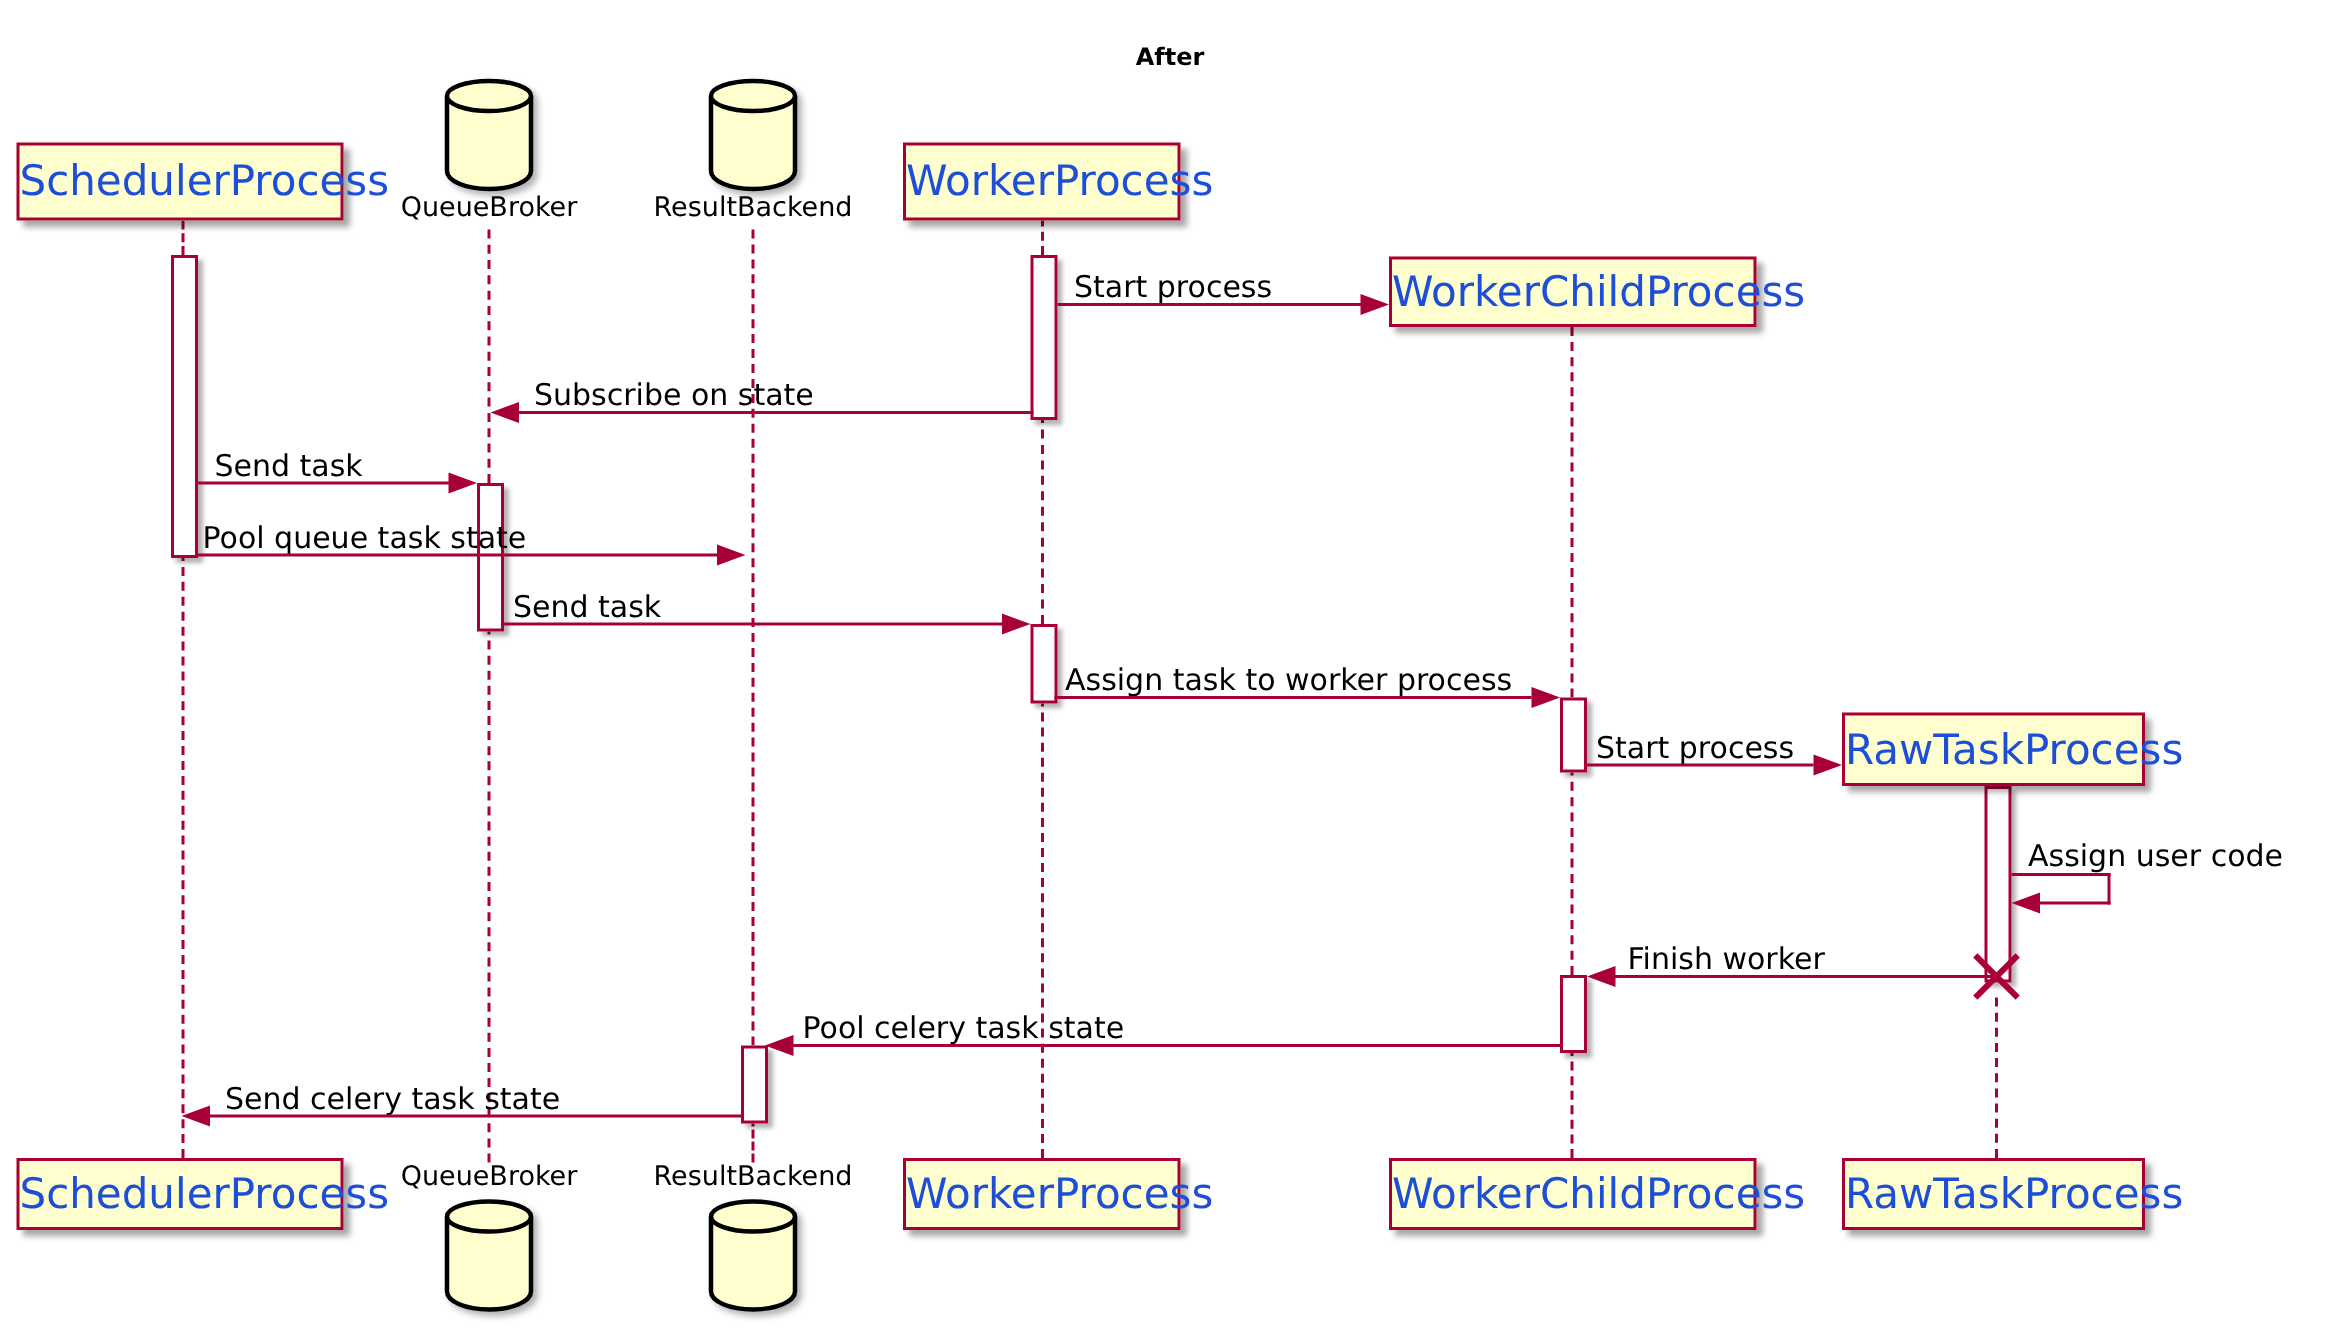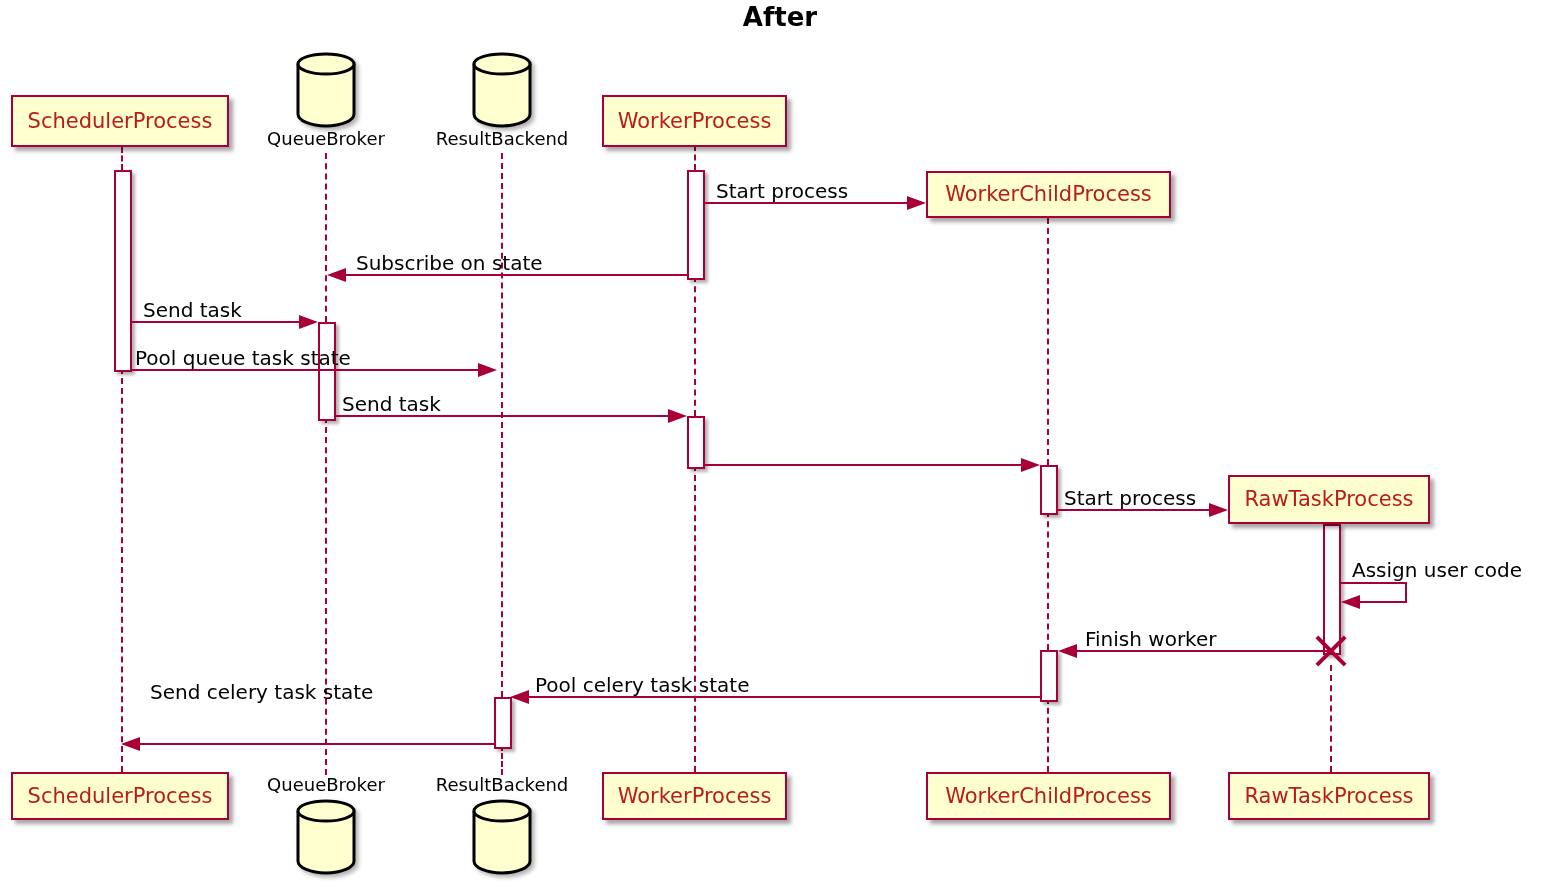--- a/index.html
+++ b/index.html
@@ -1,26 +1,26 @@
 <!DOCTYPE html>
 <html><head>
 <meta charset="utf-8">
 <style>
   html,body { margin:0; padding:0; background:#ffffff; }
   #diagram {
     position:relative; width:1551px; height:889px; background:#ffffff;
     font-family:"DejaVu Sans","Liberation Sans",sans-serif; color:#000;
     overflow:hidden;
   }
-  .title { position:absolute; left:690px; top:2px; width:180px; text-align:center;
-           font-size:26px; font-weight:bold; color:#000; }
+  .title { position:absolute; left:690px; top:28px; width:180px; text-align:center;
+           font-size:16px; font-weight:bold; color:#000; }
   
   .pbox { position:absolute; background:#FEFECE; border:2px solid #A80036;
           box-shadow:4px 4px 4px rgba(0,0,0,0.35);
-          text-align:center; font-size:21px; color:#b91c1c; }
+          text-align:left; font-size:28px; color:#1d4ed8; }
   
   .db-label { position:absolute; width:180px; text-align:center; font-size:18px; color:#000; }
   
   .lifeline { position:absolute; width:0; border-left:2px dashed #A80036; }
   
   .act { position:absolute; width:14px; background:#ffffff; border:2px solid #A80036;
          box-shadow:3px 3px 3px rgba(0,0,0,0.3); }
   
   .msg-line { position:absolute; height:2px; background:#A80036; }
   .vert-line { position:absolute; width:2px; background:#A80036; }
@@ -109,20 +109,21 @@
   <div class="ah-r" style="left:299px;top:315px"></div>
 
   <div class="msg-label" style="left:135px;top:346px">Pool queue task state</div>
   <div class="msg-line" style="left:130px;top:369px;width:349px"></div>
   <div class="ah-r" style="left:478px;top:363px"></div>
 
   <div class="msg-label" style="left:342px;top:392px">Send task</div>
   <div class="msg-line" style="left:334px;top:415px;width:334px"></div>
   <div class="ah-r" style="left:668px;top:409px"></div>
 
+  <div class="msg-label" style="left:710px;top:441px">Assign task to worker process</div>
   <div class="msg-line" style="left:703px;top:464px;width:318px"></div>
   <div class="ah-r" style="left:1021px;top:458px"></div>
 
   <div class="msg-label" style="left:1064px;top:486px">Start process</div>
   <div class="msg-line" style="left:1056px;top:509px;width:153px"></div>
   <div class="ah-r" style="left:1209px;top:503px"></div>
 
   <div class="msg-label" style="left:1352px;top:558px">Assign user code</div>
   <div class="msg-line" style="left:1341px;top:582px;width:66px"></div>
   <div class="vert-line" style="left:1405px;top:582px;height:21px"></div>
@@ -134,21 +135,21 @@
   <div class="ah-l" style="left:1058px;top:644px"></div>
   <div class="destroy" style="left:1313px;top:633px">
       <span class="d1"></span>
       <span class="d2"></span>
     </div>
 
   <div class="msg-label" style="left:535px;top:673px">Pool celery task state</div>
   <div class="msg-line" style="left:528px;top:696px;width:512px"></div>
   <div class="ah-l" style="left:510px;top:690px"></div>
 
-  <div class="msg-label" style="left:150px;top:680px">Send celery task state</div>
+  <div class="msg-label" style="left:150px;top:720px">Send celery task state</div>
   <div class="msg-line" style="left:139px;top:743px;width:355px"></div>
   <div class="ah-l" style="left:121px;top:737px"></div>
 
   <div class="pbox" style="left:11px;top:772px;width:214px;height:44px;line-height:44px">
     <span>SchedulerProcess</span>
   </div>
   <div class="pbox" style="left:602px;top:772px;width:181px;height:44px;line-height:44px">
     <span>WorkerProcess</span>
   </div>
   <div class="pbox" style="left:926px;top:772px;width:241px;height:44px;line-height:44px">

